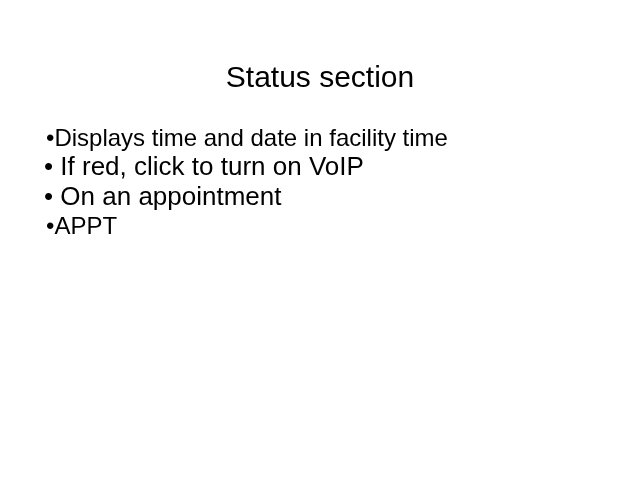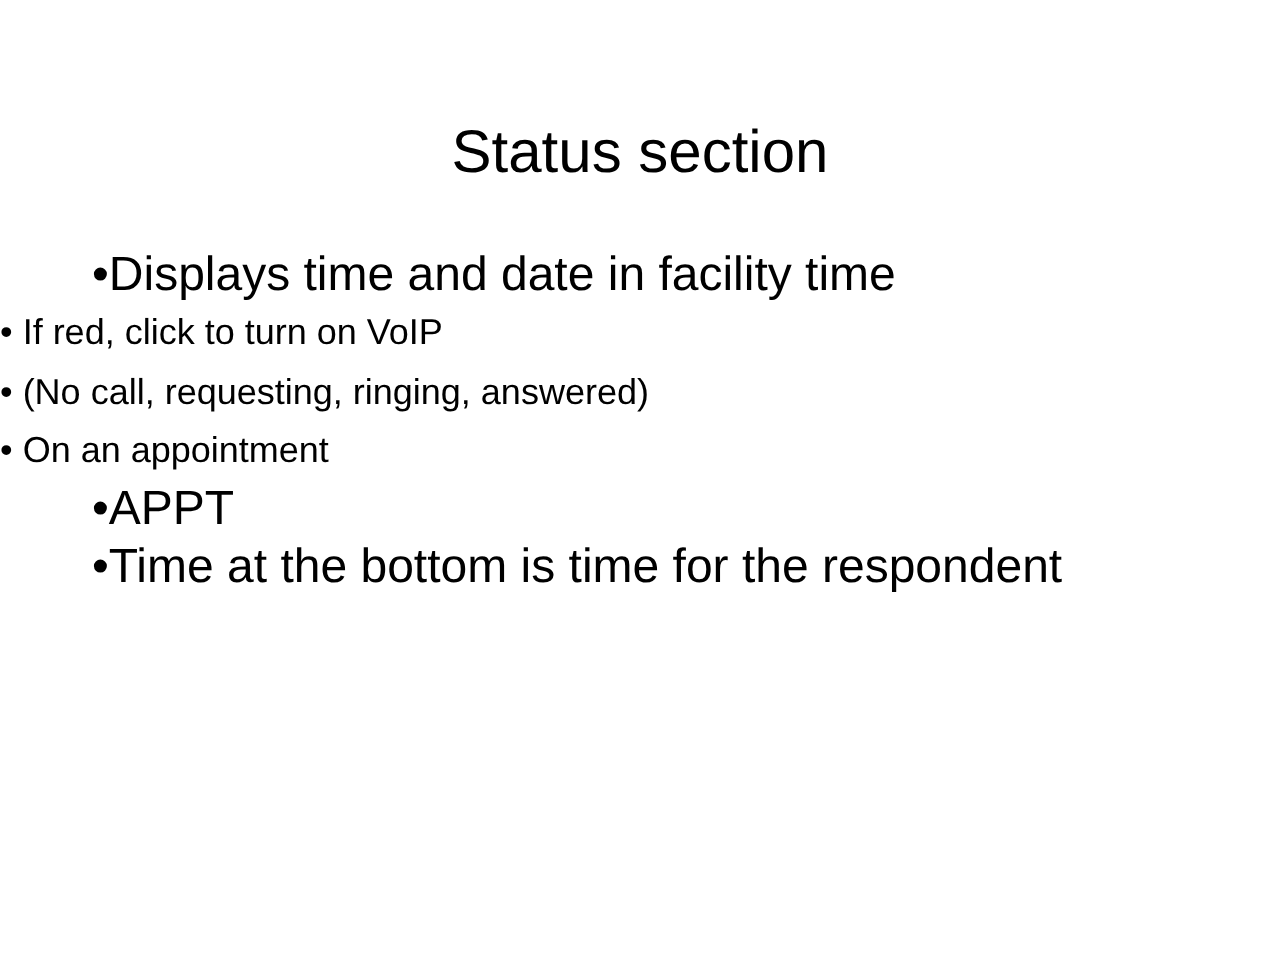--- a/index.html
+++ b/index.html
@@ -56,21 +56,22 @@
 
   
   .level-1 {
     padding-left: 46px;
     font-size: 24px;
     line-height: 29.3px;
   }
 
   
   .level-2 {
-    font-size: 18px;
+    padding-left: 44px;
+    font-size: 26px;
     line-height: 29.3px;
   }
 
   .bullet-mark {
     display: inline;
     color: #000000;
   }
 
   .bullet-text {
     display: inline;
@@ -89,32 +90,26 @@
     <div class="bullet-line level-1">
       <span class="bullet-mark">•</span><span class="bullet-text">Displays time and date in facility time</span>
     </div>
 
 
     <div class="bullet-line level-2">
       <span class="bullet-mark">• </span><span class="bullet-text">If red, click to turn on VoIP</span>
     </div>
 
 
-    <div class="bullet-line level-2">
-      <span class="bullet-mark">• </span><span class="bullet-text">(No call, requesting, ringing, answered)</span>
-    </div>
 
     <div class="bullet-line level-2">
       <span class="bullet-mark">• </span><span class="bullet-text">On an appointment</span>
     </div>
 
     <div class="bullet-line level-1">
       <span class="bullet-mark">•</span><span class="bullet-text">APPT</span>
     </div>
 
 
 
-    <div class="bullet-line level-1">
-      <span class="bullet-mark">•</span><span class="bullet-text">Time at the bottom is time for the respondent</span>
-    </div>
 
   </div>
 </div>
 
 </body></html>

